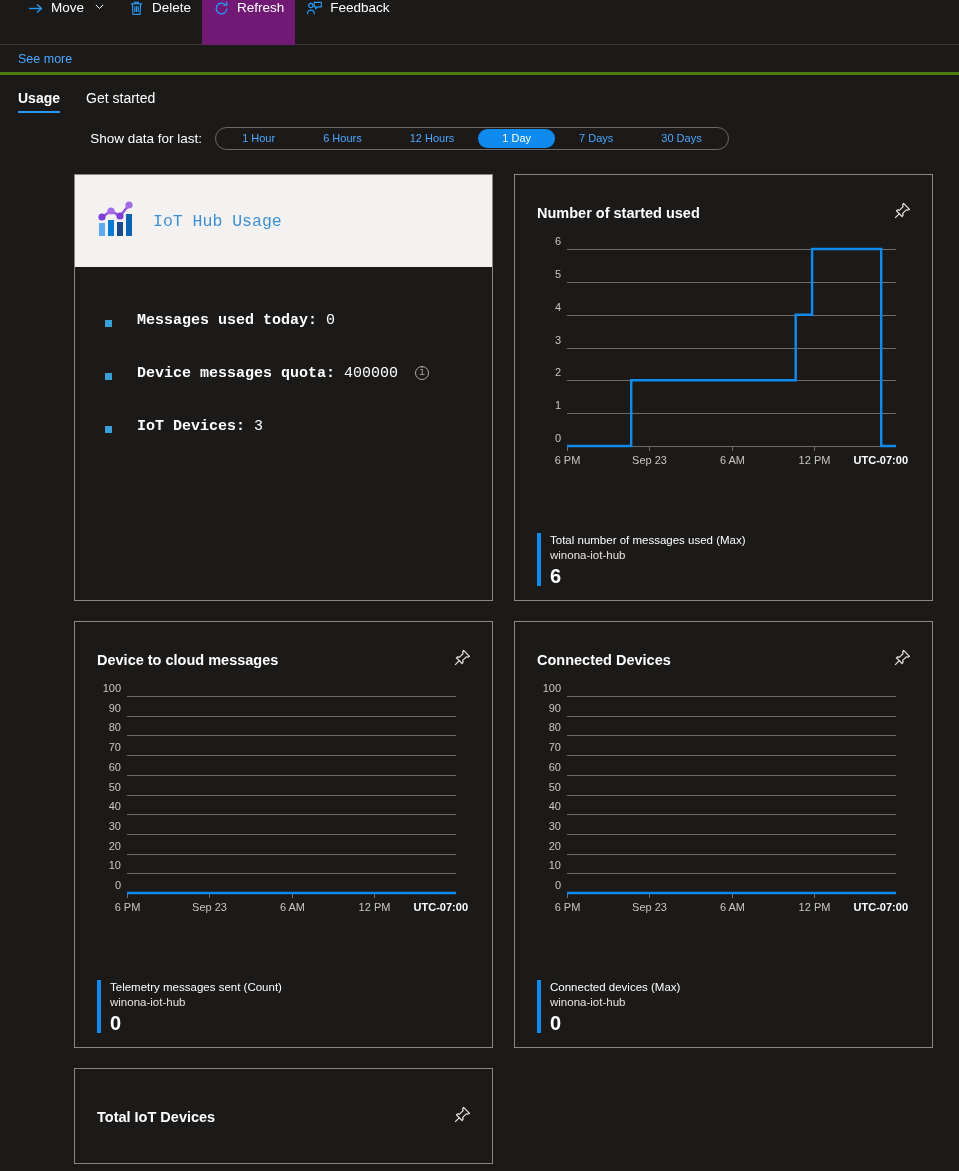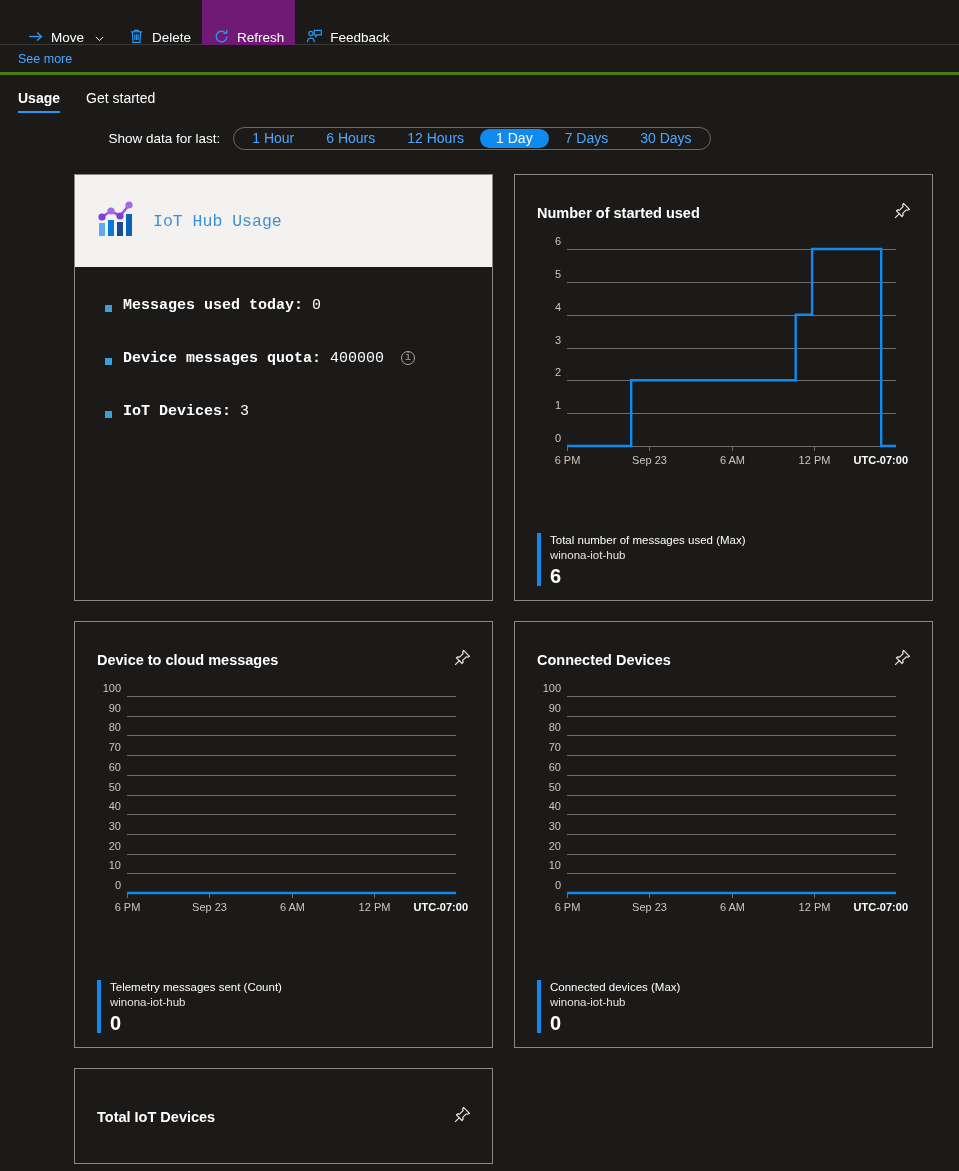--- a/index.html
+++ b/index.html
@@ -15,21 +15,21 @@
   
   .toolbar {
     height: 45px;
     display: flex;
     align-items: center;
     padding-left: 16px;
     border-bottom: 1px solid #3b3a39;
   }
   .tb-btn {
     display: flex;
-    align-items: flex-end;
+    align-items: flex-start;
     gap: 7px;
     height: 45px;
     padding: 0 11px;
     font-size: 13.5px;
     color: #ffffff;
     cursor: pointer;
     white-space: nowrap;
   }
   .tb-btn.active { background: #701a75; }
   .tb-ico {
@@ -90,23 +90,23 @@
   .tr-label { font-size: 13.5px; color: #ffffff; margin-right: 13px; }
   .pillgroup {
     display: flex;
     align-items: center;
     border: 1px solid #6c6a68;
     border-radius: 14px;
     height: 23px;
     padding: 0 2px;
   }
   .pill {
-    font-size: 14px;
+    font-size: 11px;
     color: #4da6ff;
-    padding: 0 16px;
+    padding: 0 24px;
     height: 19px;
     line-height: 19px;
     border-radius: 11px;
     cursor: pointer;
     white-space: nowrap;
   }
   .pill.selected { background: #0f8bf0; color: #ffffff; }
 
   
   .board {
@@ -134,23 +134,24 @@
   }
   .usage-title {
     color: #3b8fd6;
     font-size: 16.5px;
     cursor: pointer;
   }
   .usage-body { padding: 30px 0 0 30px; }
   .bullet-row {
     display: flex;
     align-items: flex-start;
-    gap: 11px;
+    gap: 25px;
     margin-bottom: 36px;
     font-size: 15px;
+    margin-top: 15px;
   }
   .bsq {
     width: 7px; height: 7px;
     background: #3aa0d8;
     margin-top: 8px;
     flex: 0 0 auto;
   }
   .blabel { font-weight: bold; color: #ffffff; }
   .bval { color: #ffffff; font-weight: normal; }
   .info-ico {

